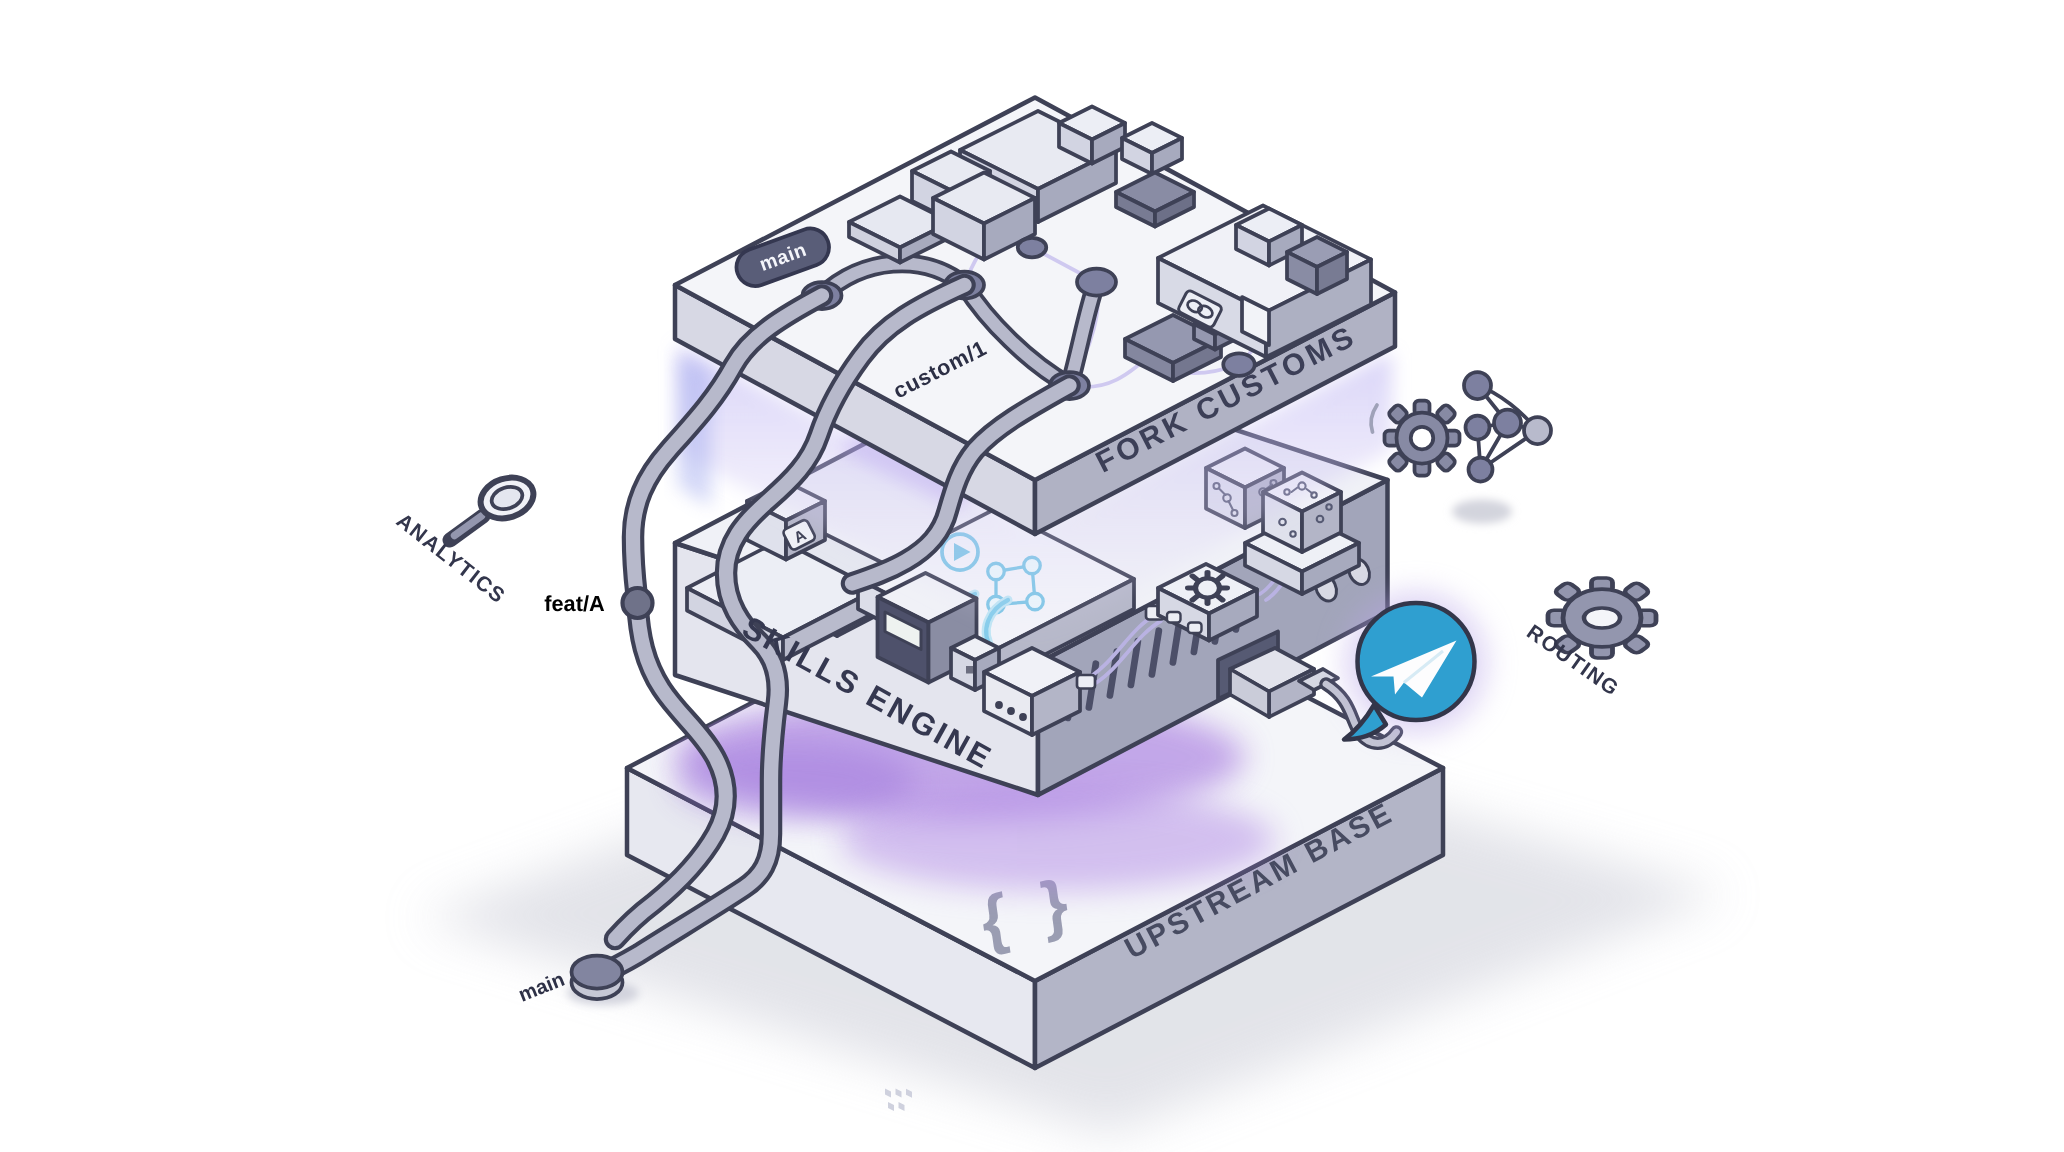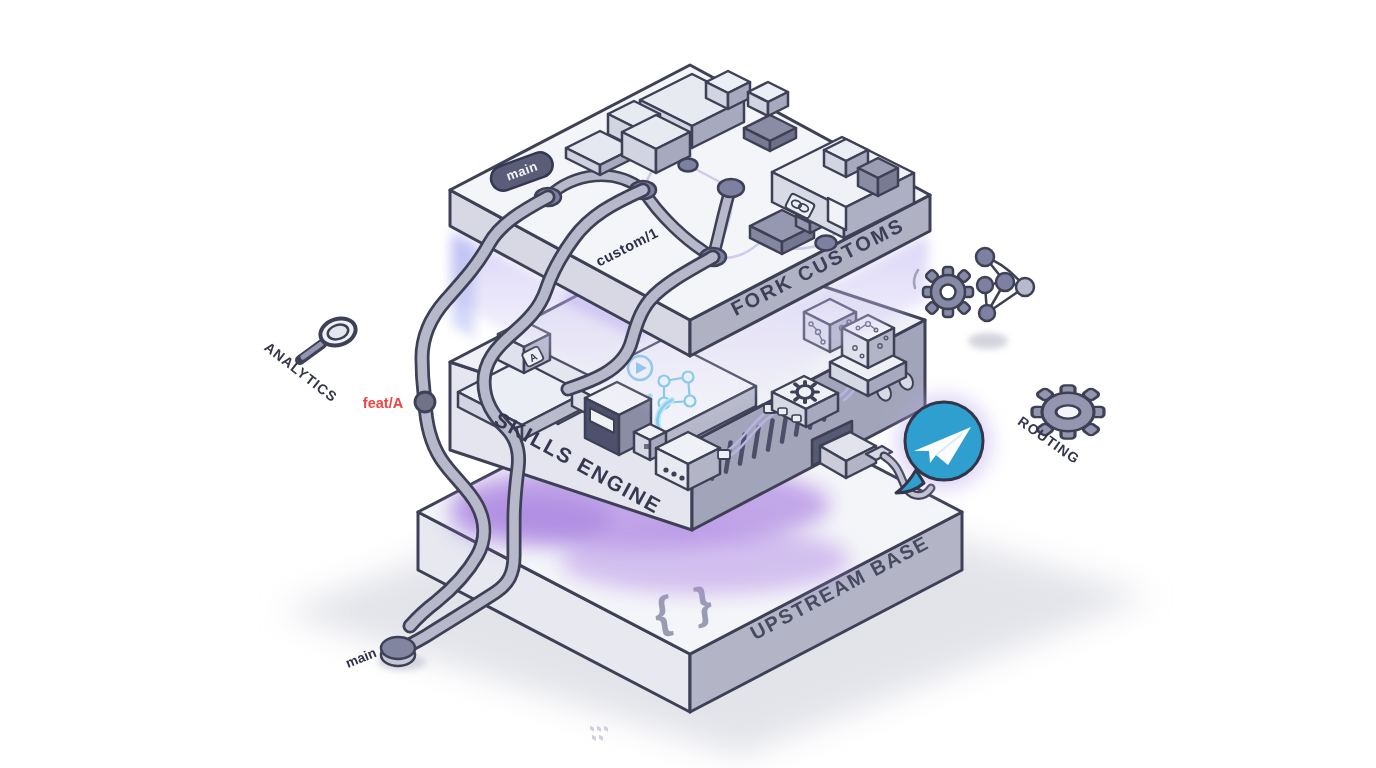--- a/index.html
+++ b/index.html
@@ -13,21 +13,21 @@
   .lbl-skills{left:578px;top:463px;font-size:21px;letter-spacing:2px;color:#353850;
             transform:translate(-50%,-50%) rotate(29deg);}
   .lbl-upstream{left:840px;top:588px;font-size:20px;letter-spacing:2px;color:#474b61;
             transform:translate(-50%,-50%) rotate(-28deg);}
   .lbl-custom{left:627px;top:247px;font-size:14.5px;letter-spacing:.5px;color:#2c2f45;
             transform:translate(-50%,-50%) rotate(-27deg);}
   .lbl-analytics{left:301px;top:372px;font-size:14px;letter-spacing:1px;color:#33364c;
             transform:translate(-50%,-50%) rotate(38deg);}
   .lbl-routing{left:1049px;top:440px;font-size:14px;letter-spacing:1px;color:#33364c;
             transform:translate(-50%,-50%) rotate(35deg);}
-  .lbl-feat{left:383px;top:403px;font-size:14.5px;color:#ef4444;
+  .lbl-feat{left:383px;top:403px;font-size:14.5px;color:#000000;
             transform:translate(-50%,-50%);}
   .lbl-pill{left:522px;top:171px;font-size:13px;letter-spacing:.5px;color:#f4f5fa;
             transform:translate(-50%,-50%) rotate(-20deg);}
   .lbl-main2{left:361px;top:658px;font-size:13.5px;color:#2e3147;
             transform:translate(-50%,-50%) rotate(-22deg);}
 </style>
 </head>
 <body>
 
 <div id="stage">

